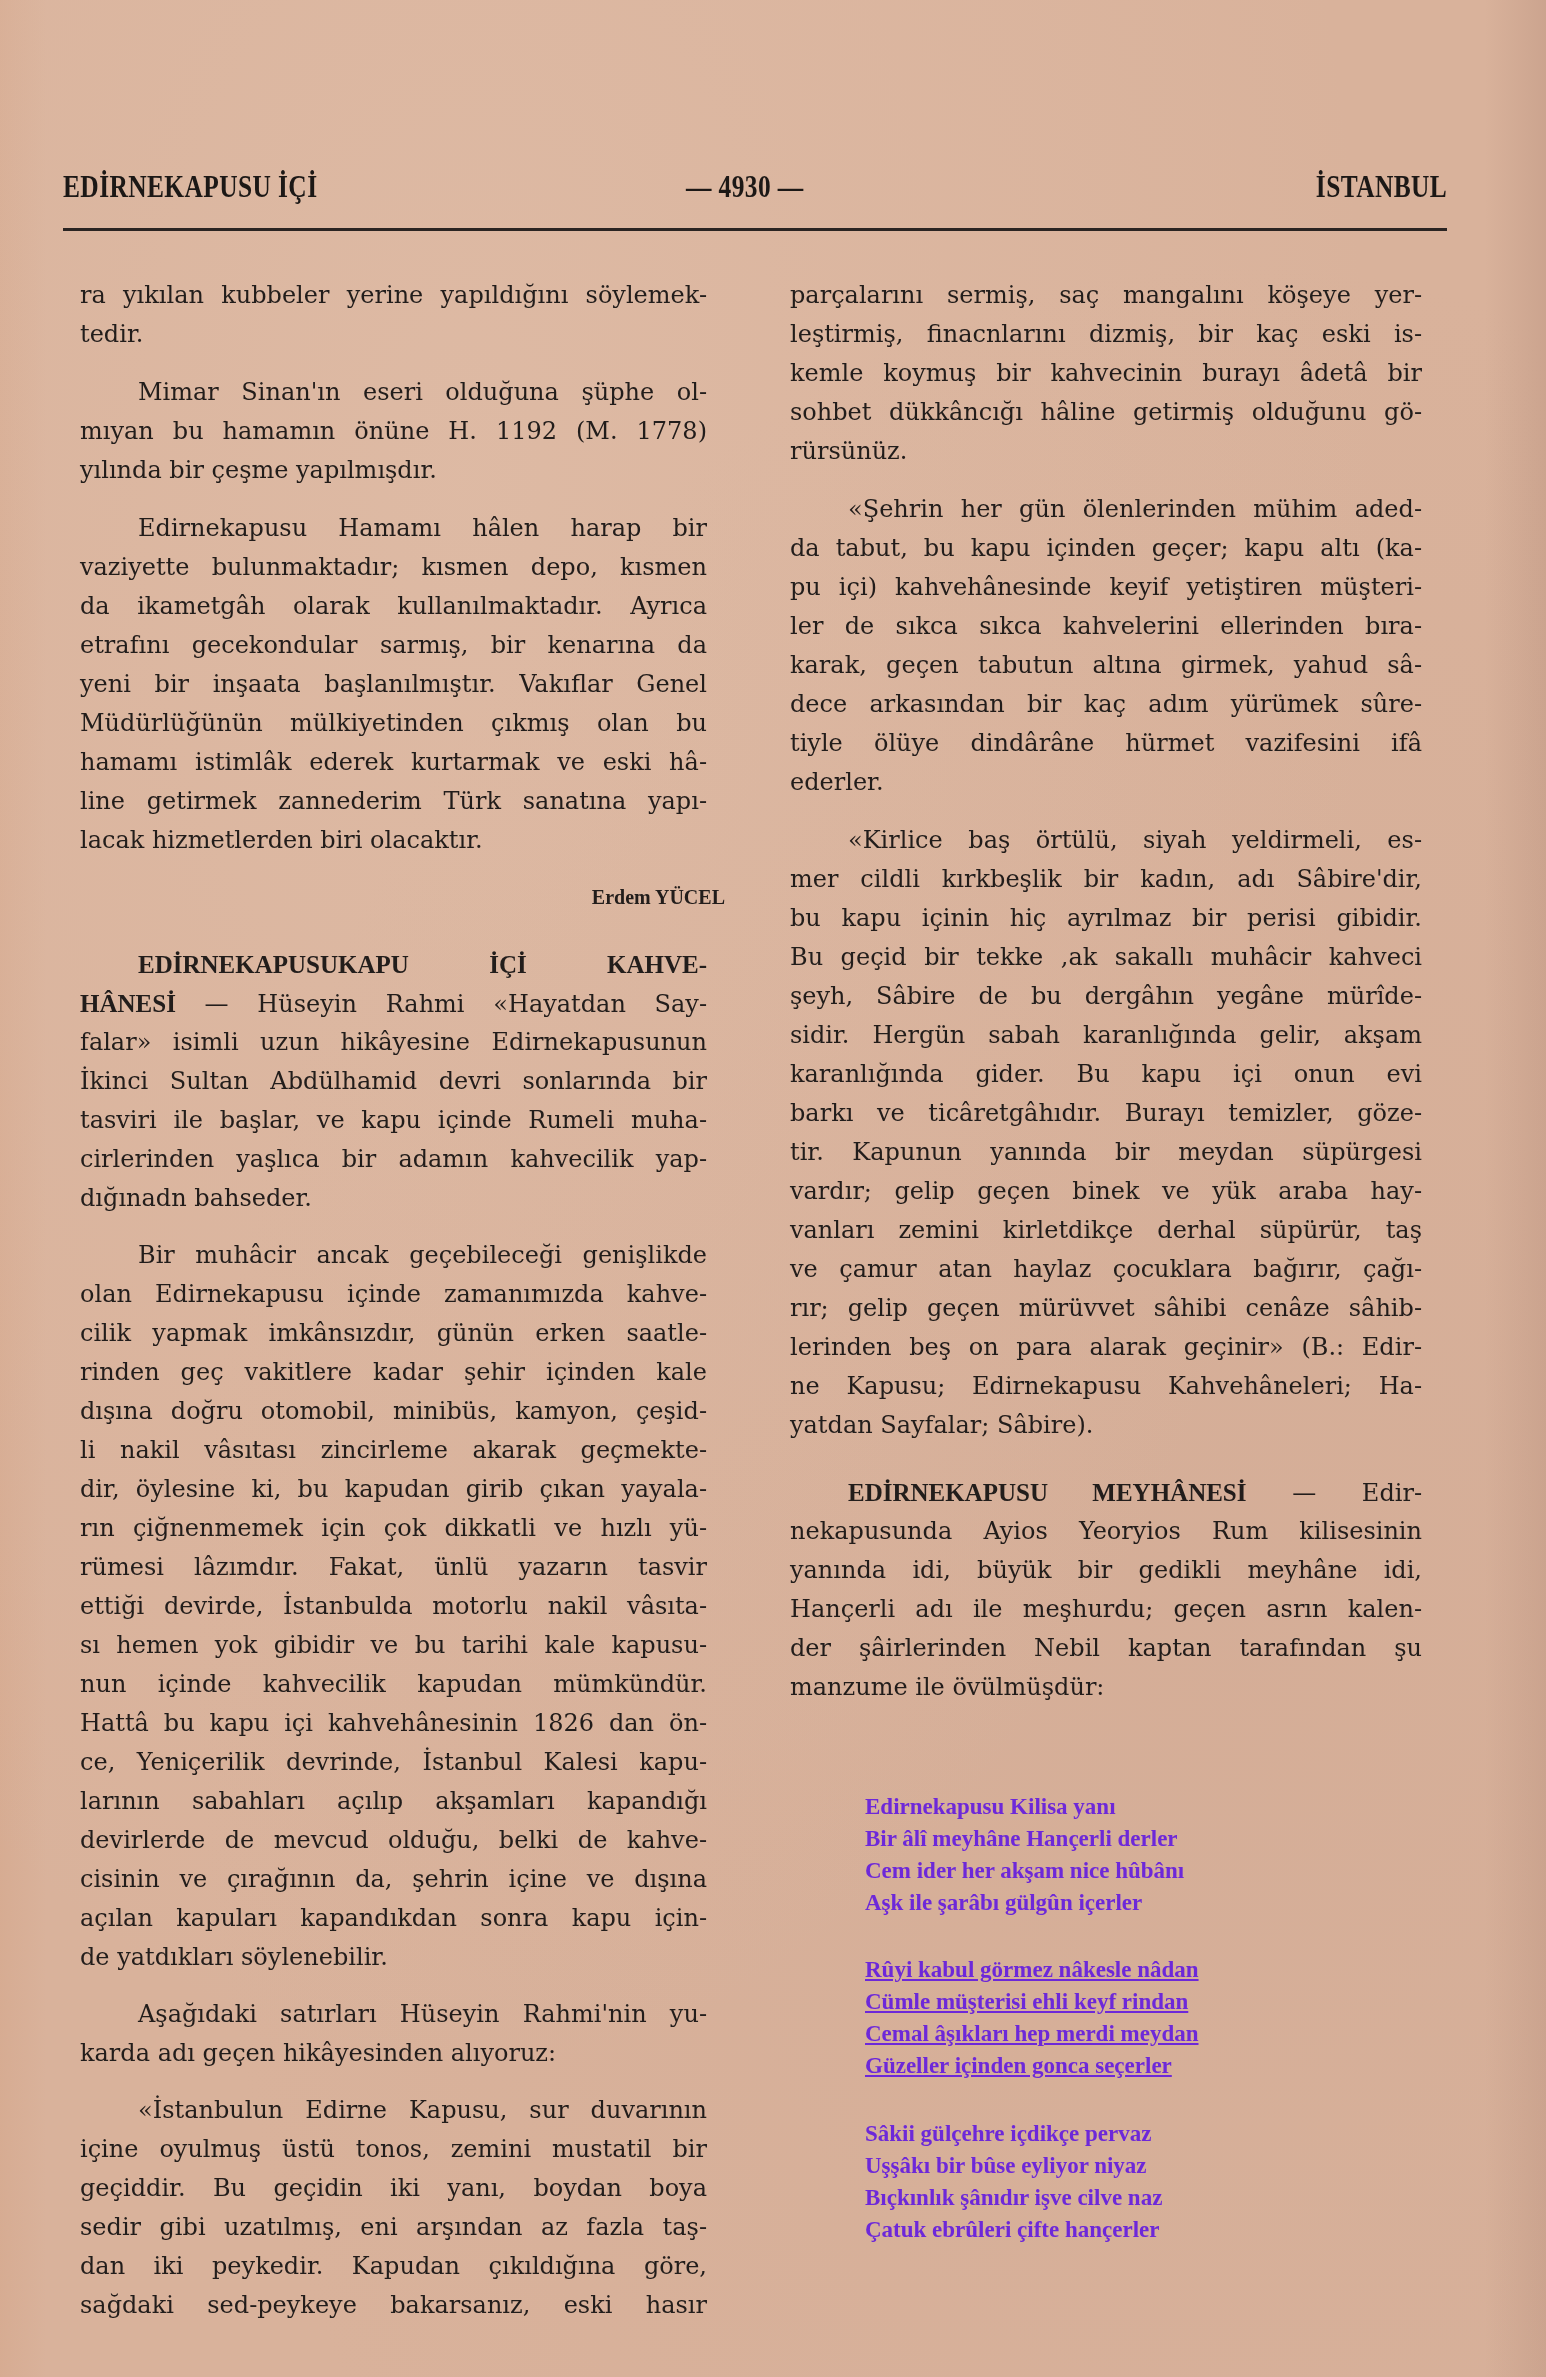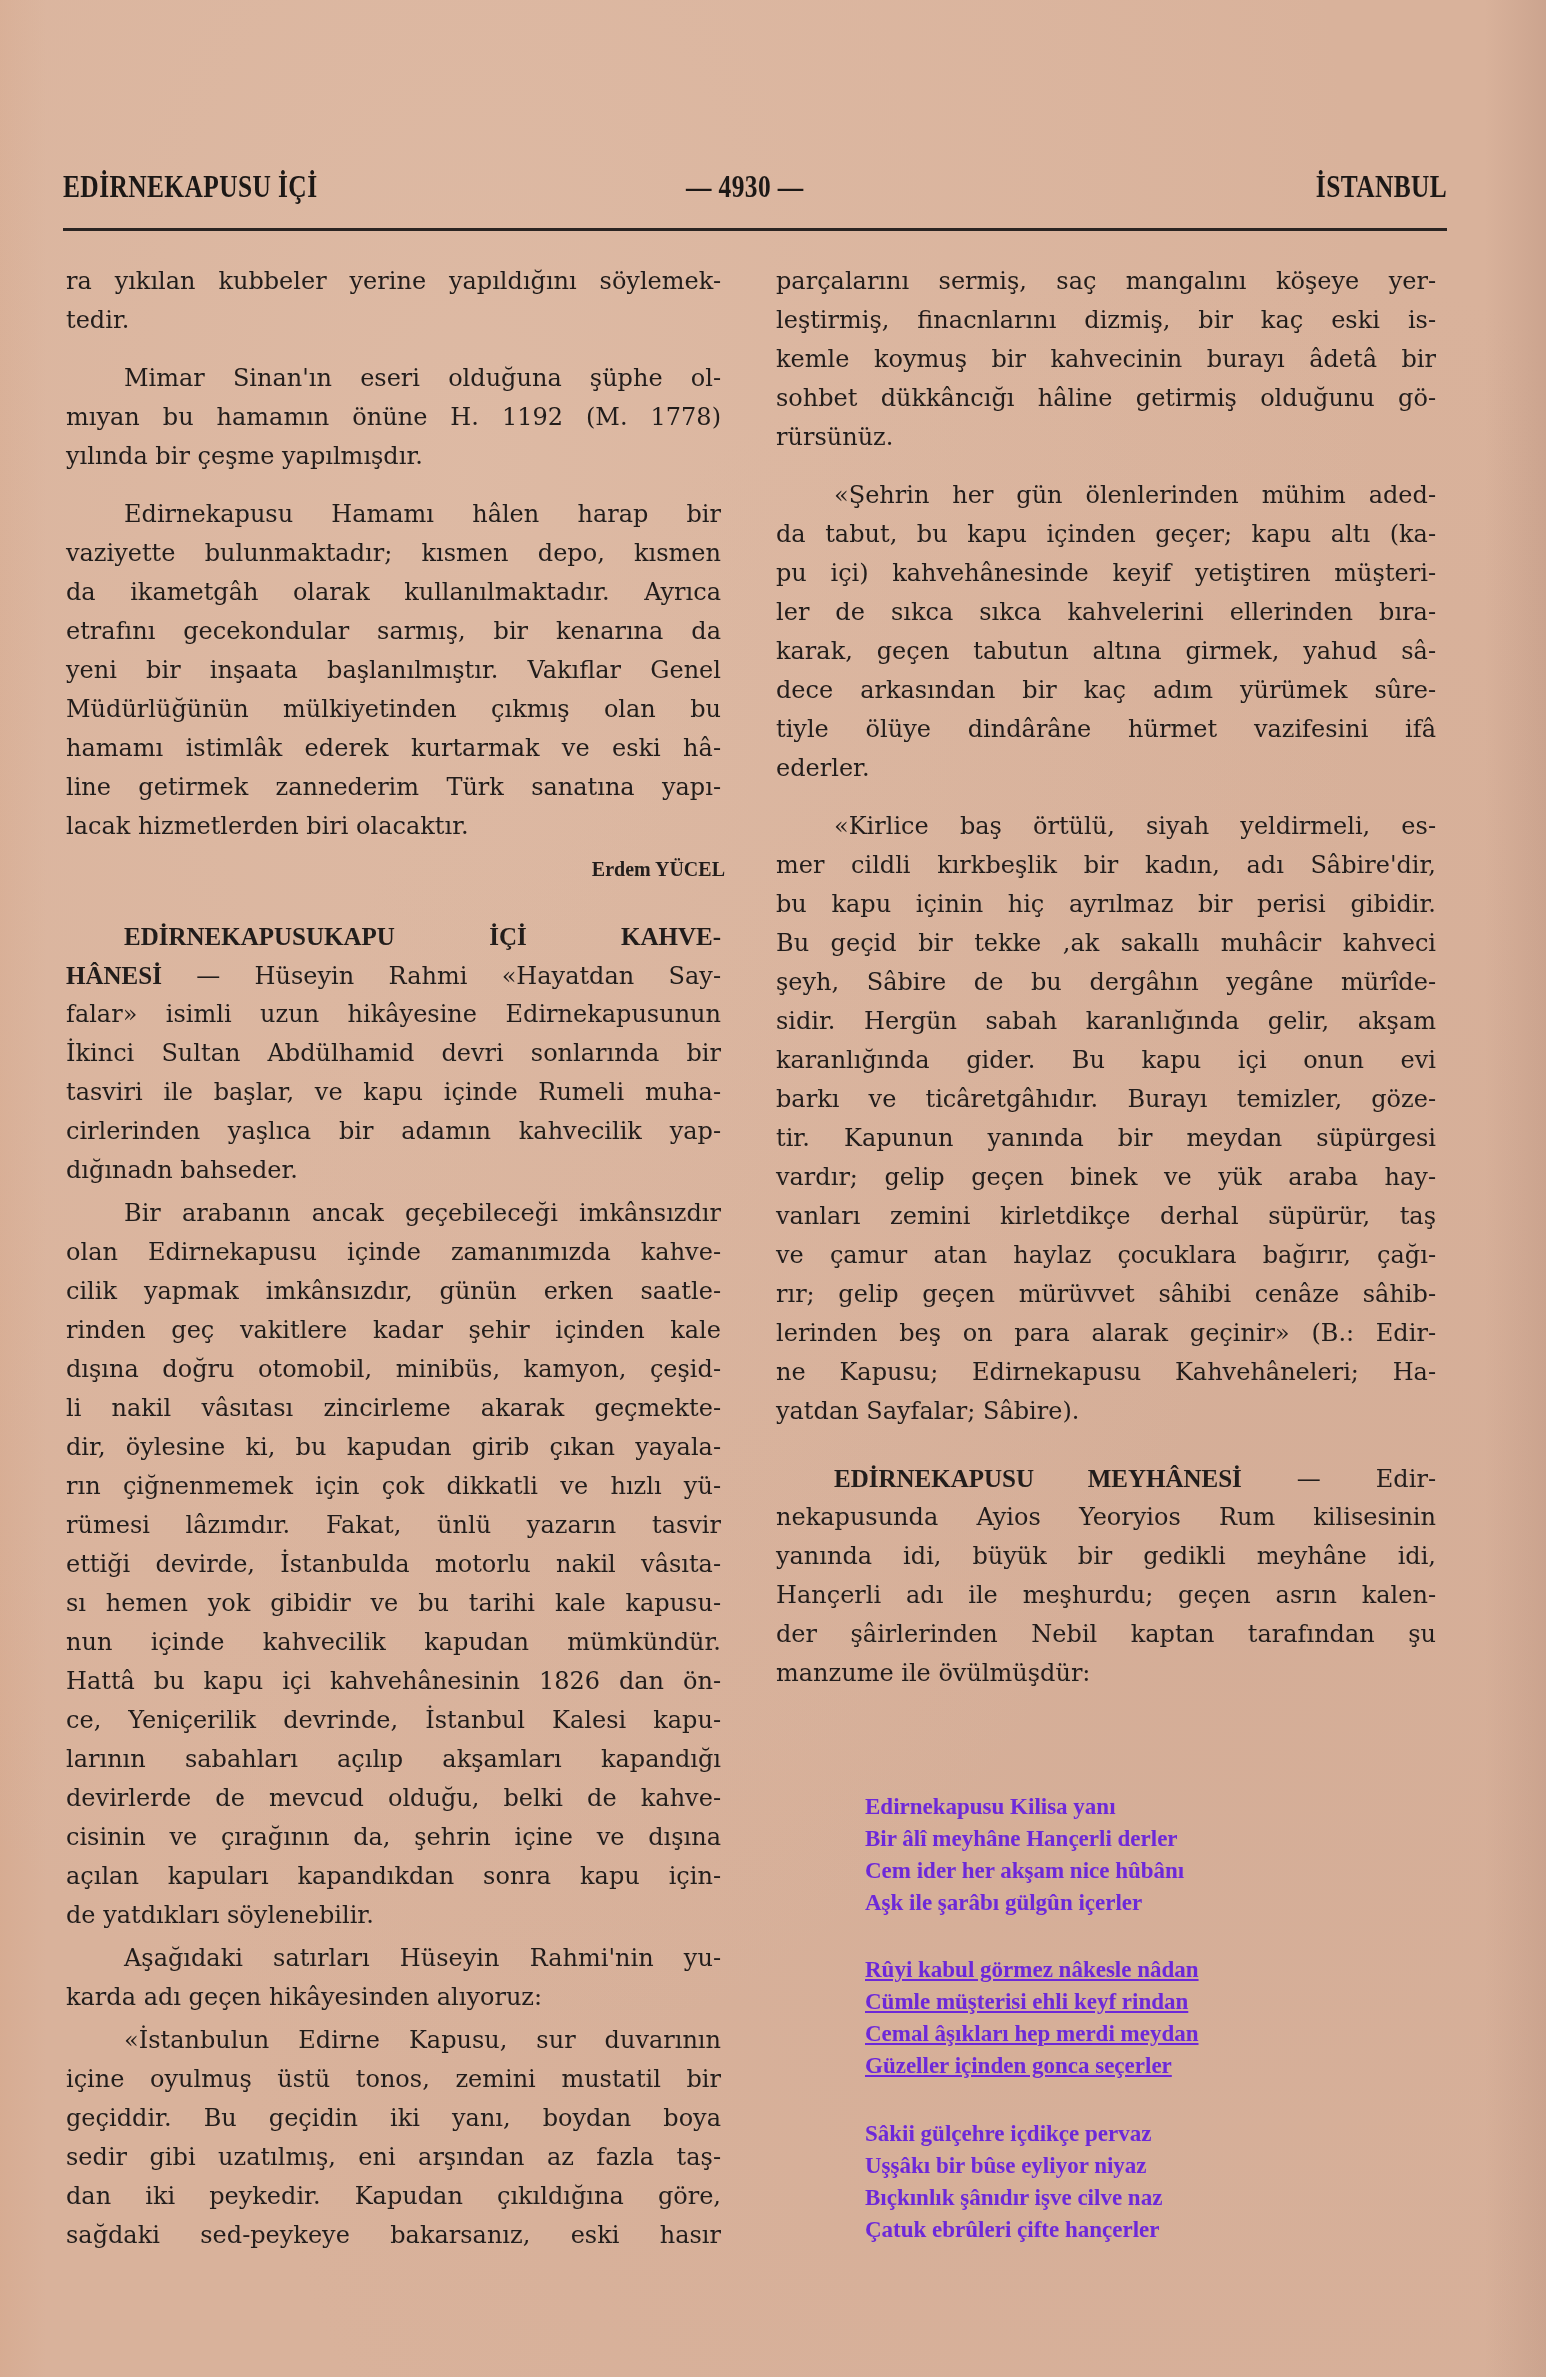--- a/index.html
+++ b/index.html
@@ -47,21 +47,21 @@
     top: 258px;
     font-size: 24px;
     line-height: 39px;
     text-align: justify;
     color: #221d1b;
     font-family: "DejaVu Serif", "Liberation Serif", serif;
   }
   .col-left { left: 62px; width: 663px; }
   .col-right { left: 772px; width: 668px; }
   .column p {
-    margin: 4px;
+    margin: 18px;
     text-indent: 0;
   }
   .column p.gap { margin-top: 19px; }
   .column p.biggap { margin-top: 27.5px; }
   .column .line {
     display: block;
     white-space: nowrap;
     text-align: justify;
     text-align-last: justify;
     height: 39px;
@@ -136,21 +136,21 @@
     <span class="line ind bold-head">EDİRNEKAPUSUKAPU   İÇİ   KAHVE-</span>
     <span class="line"><b class="bold-head">HÂNESİ</b><span> — Hüseyin Rahmi «Hayatdan Say-</span></span>
     <span class="line">falar» isimli uzun hikâyesine Edirnekapusunun</span>
     <span class="line">İkinci Sultan Abdülhamid devri sonlarında bir</span>
     <span class="line">tasviri ile başlar, ve kapu içinde Rumeli muha-</span>
     <span class="line">cirlerinden yaşlıca bir adamın kahvecilik yap-</span>
     <span class="line last">dığınadn bahseder.</span>
   </p>
 
   <p>
-    <span class="line ind">Bir arabanın ancak geçebileceği imkânsızdır</span>
+    <span class="line ind">Bir muhâcir ancak geçebileceği genişlikde</span>
     <span class="line">olan Edirnekapusu içinde zamanımızda kahve-</span>
     <span class="line">cilik yapmak imkânsızdır, günün erken saatle-</span>
     <span class="line">rinden geç vakitlere kadar şehir içinden kale</span>
     <span class="line">dışına doğru otomobil, minibüs, kamyon, çeşid-</span>
     <span class="line">li nakil vâsıtası zincirleme akarak geçmekte-</span>
     <span class="line">dir, öylesine ki, bu kapudan girib çıkan yayala-</span>
     <span class="line">rın çiğnenmemek için çok dikkatli ve hızlı yü-</span>
     <span class="line">rümesi lâzımdır. Fakat, ünlü yazarın tasvir</span>
     <span class="line">ettiği devirde, İstanbulda motorlu nakil vâsıta-</span>
     <span class="line">sı hemen yok gibidir ve bu tarihi kale kapusu-</span>

